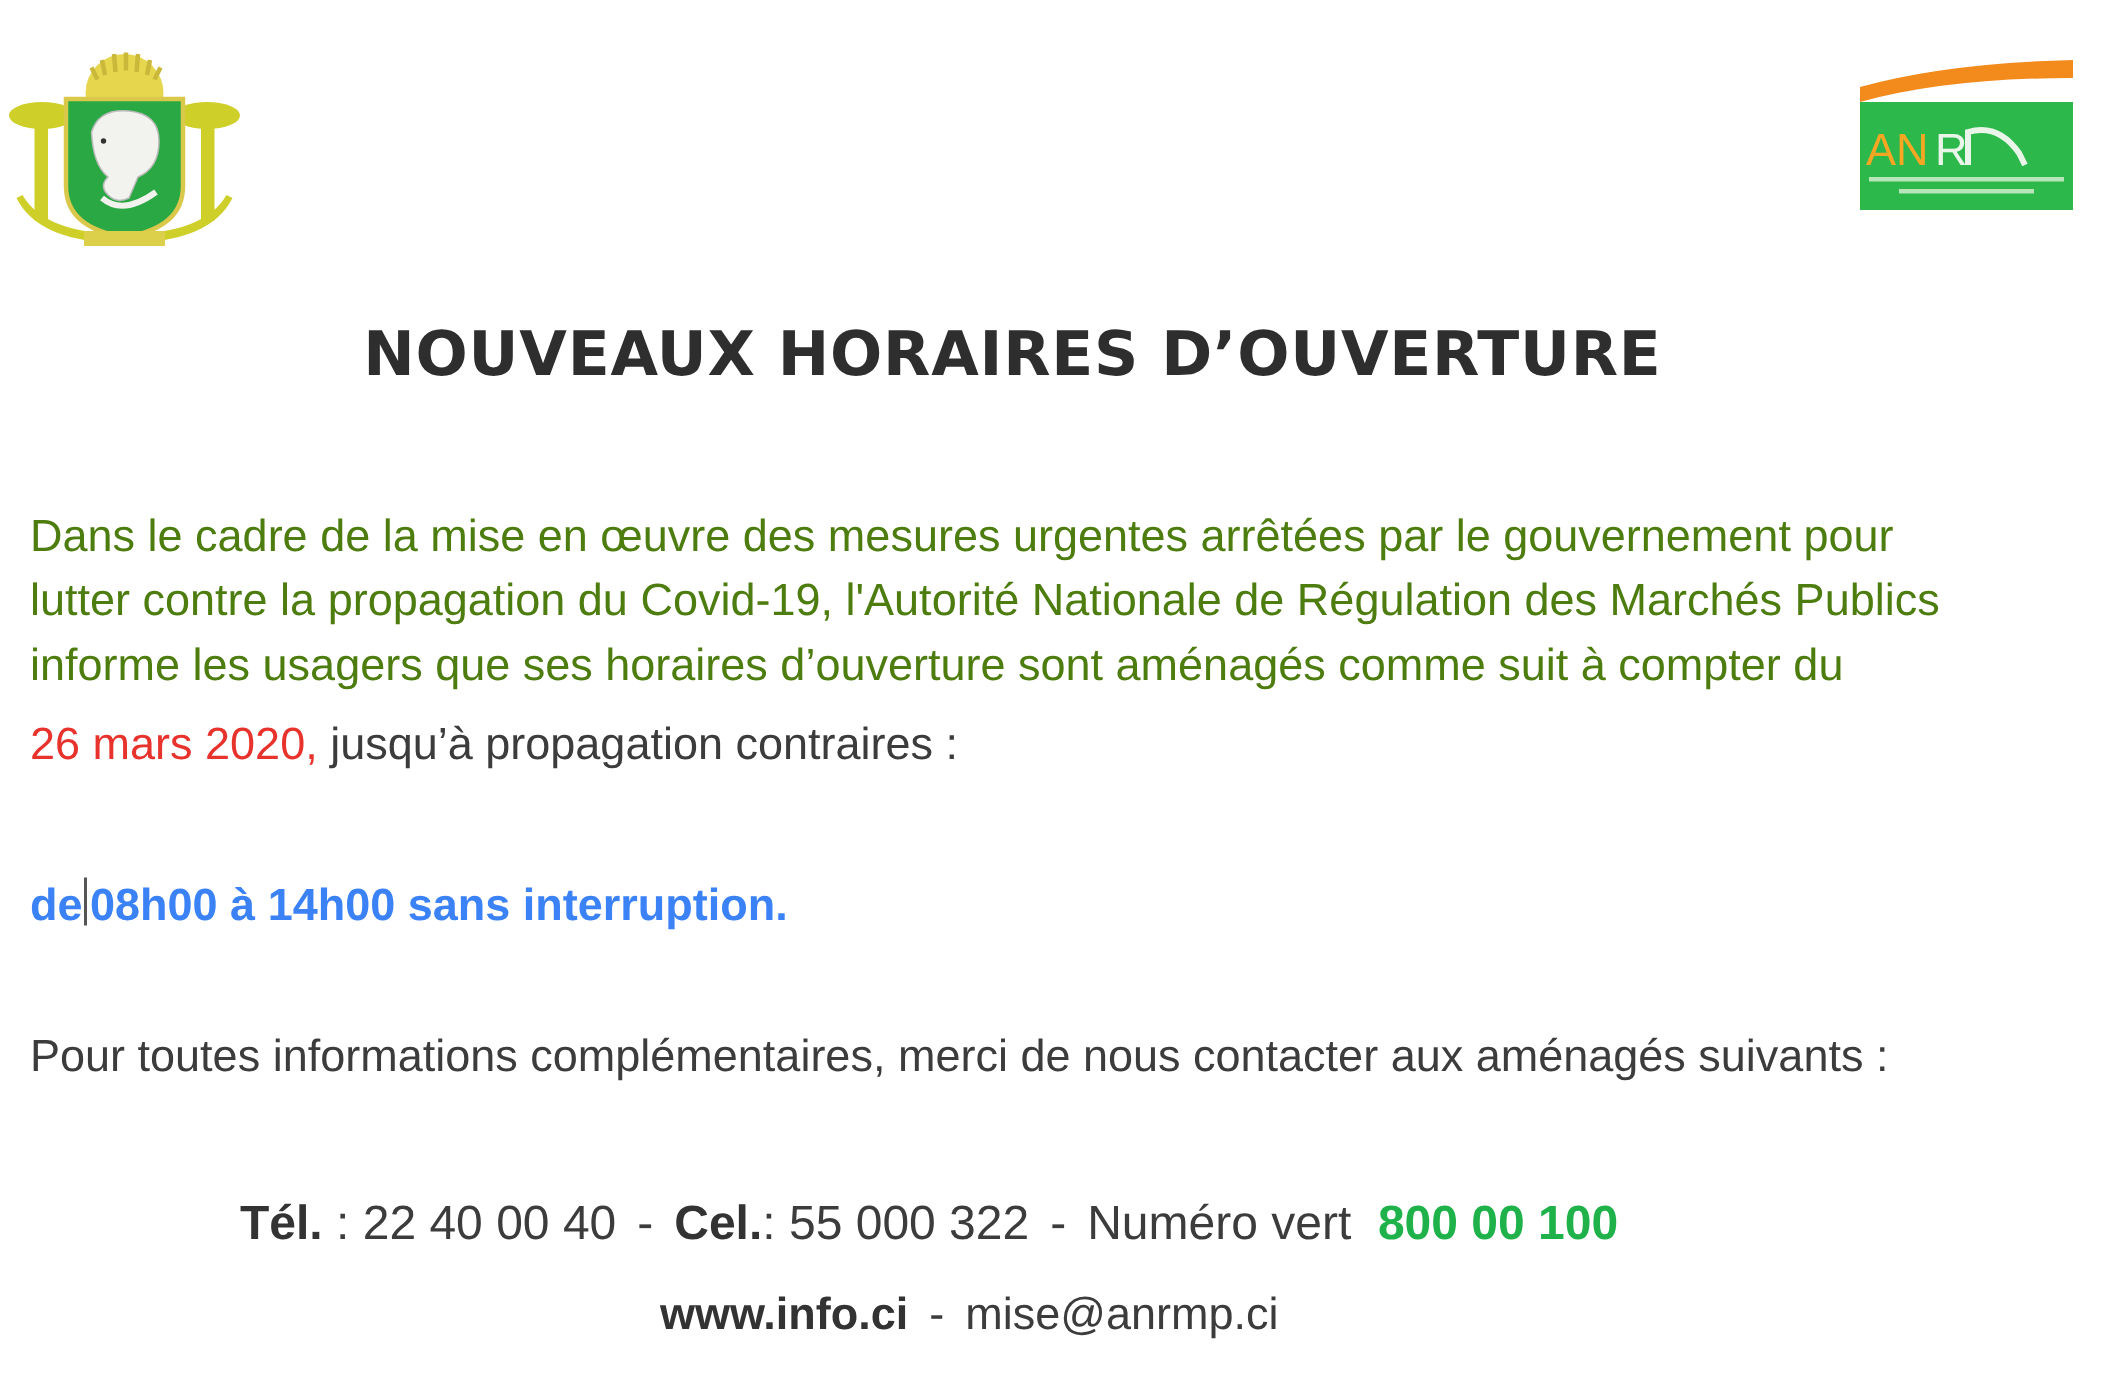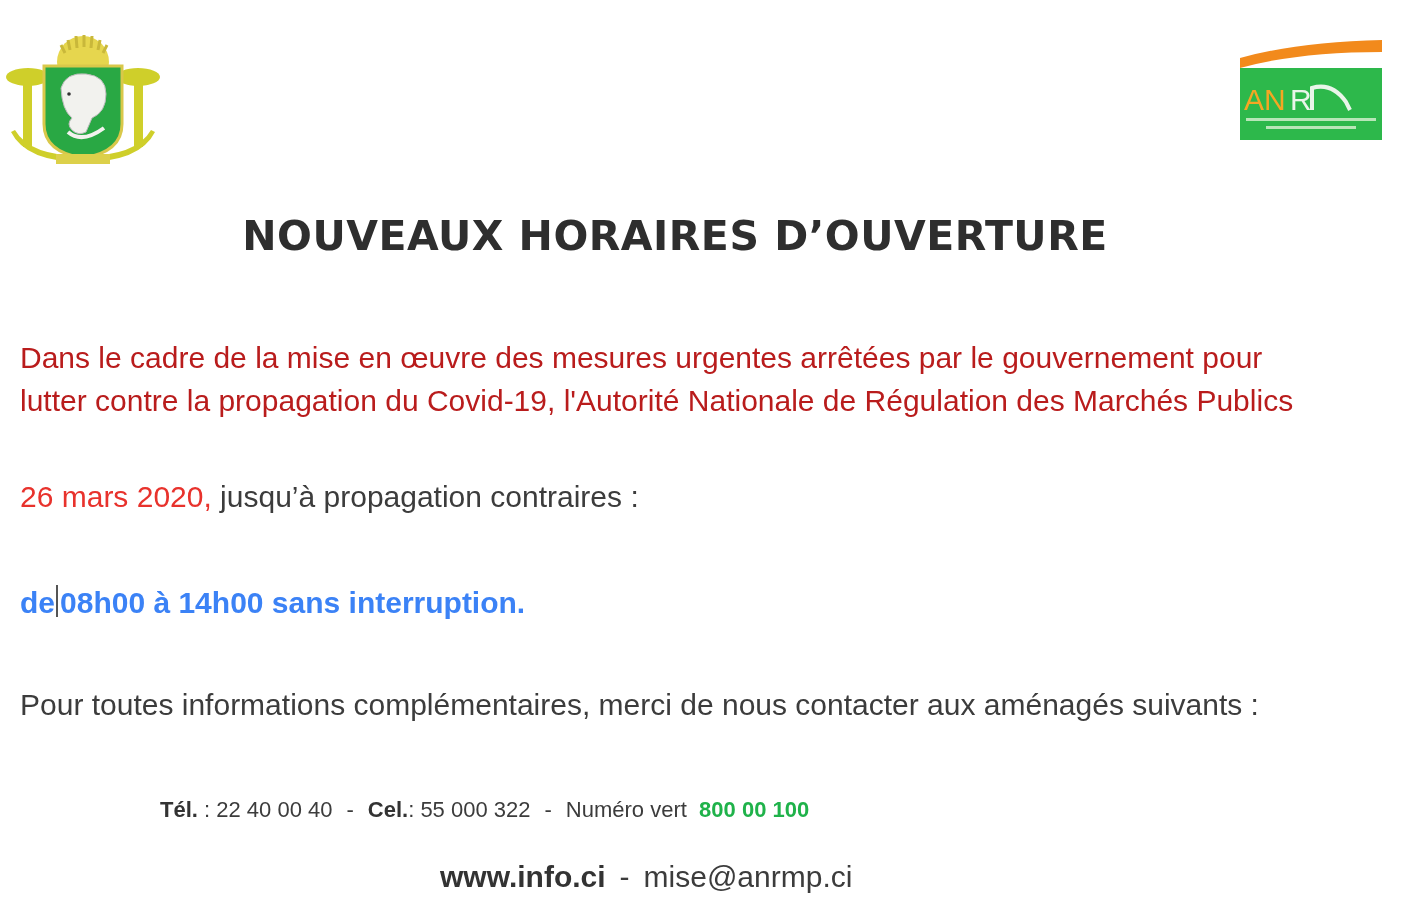--- a/index.html
+++ b/index.html
@@ -5,29 +5,29 @@
   html, body { margin: 0; padding: 0; background: #ffffff; }
   body { width: 1410px; height: 924px; position: relative; overflow: hidden;
          font-family: "Liberation Sans", sans-serif; color: #3a3a3a; }
   .abs { position: absolute; }
   #coat { left: 6px; top: 32px; width: 154px; height: 136px; }
   #logo { left: 1238px; top: 38px; width: 146px; height: 104px; }
   #title { left: 0; width: 1410px; top: 212px; text-align: center; padding-left: 0;
            font-family: "DejaVu Sans", sans-serif; font-weight: bold; font-size: 41px;
            color: #2e2e2e; letter-spacing: 0.5px; margin-left: 40px; }
   #title span { position: relative; left: -70px; }
-  .para { left: 20px; width: 1380px; font-size: 30px; line-height: 43px; color: #b91c1c; }
+  .para { left: 20px; width: 1380px; font-size: 30px; line-height: 43px; color: #4d7c0f; }
   #p1 { top: 336px; }
   #p1 .line { display: block; white-space: nowrap; }
   #p1-l4 { left: 20px; top: 480px; font-size: 30px; color: #3c3c3c; white-space: nowrap; }
   .red { color: #e8322c; }
   #hours { left: 20px; top: 585px; font-size: 30px; font-weight: bold; color: #3b82f6; white-space: nowrap; }
   #hours .cursor { display: inline-block; width: 2px; height: 32px; background: #555; vertical-align: -4px; margin: 0 2px 0 1px; }
   #contact-intro { left: 20px; top: 688px; font-size: 30px; color: #3c3c3c; white-space: nowrap; }
-  #phones { left: 160px; top: 797px; font-size: 22px; color: #3c3c3c; white-space: nowrap; }
+  #phones { left: 160px; top: 797px; font-size: 32px; color: #3c3c3c; white-space: nowrap; }
   #phones b { color: #333; }
   #phones .green { color: #1fb24a; font-weight: bold; }
   #web { left: 440px; top: 860px; font-size: 30px; color: #3c3c3c; white-space: nowrap; }
   #web b { color: #333; }
   .sep { margin: 0 14px; }
 </style>
 </head>
 <body>
 
 <div id="coat" class="abs">
@@ -76,20 +76,21 @@
   </svg>
 </div>
 
 <div id="title" class="abs">
   <span>NOUVEAUX HORAIRES D’OUVERTURE</span>
 </div>
 
 <div id="p1" class="abs para">
   <span class="line">Dans le cadre de la mise en œuvre des mesures urgentes arrêtées par le gouvernement pour</span>
   <span class="line">lutter contre la propagation du Covid-19, l'Autorité Nationale de Régulation des Marchés Publics</span>
+  <span class="line">informe les usagers que ses horaires d’ouverture sont aménagés comme suit à compter du</span>
 </div>
 
 <div id="p1-l4" class="abs">
   <span class="red">26 mars 2020,</span><span> jusqu’à propagation contraires :</span>
 </div>
 
 <div id="hours" class="abs">
   <span>de</span><span class="cursor"></span><span>08h00 à 14h00 sans interruption.</span>
 </div>
 

